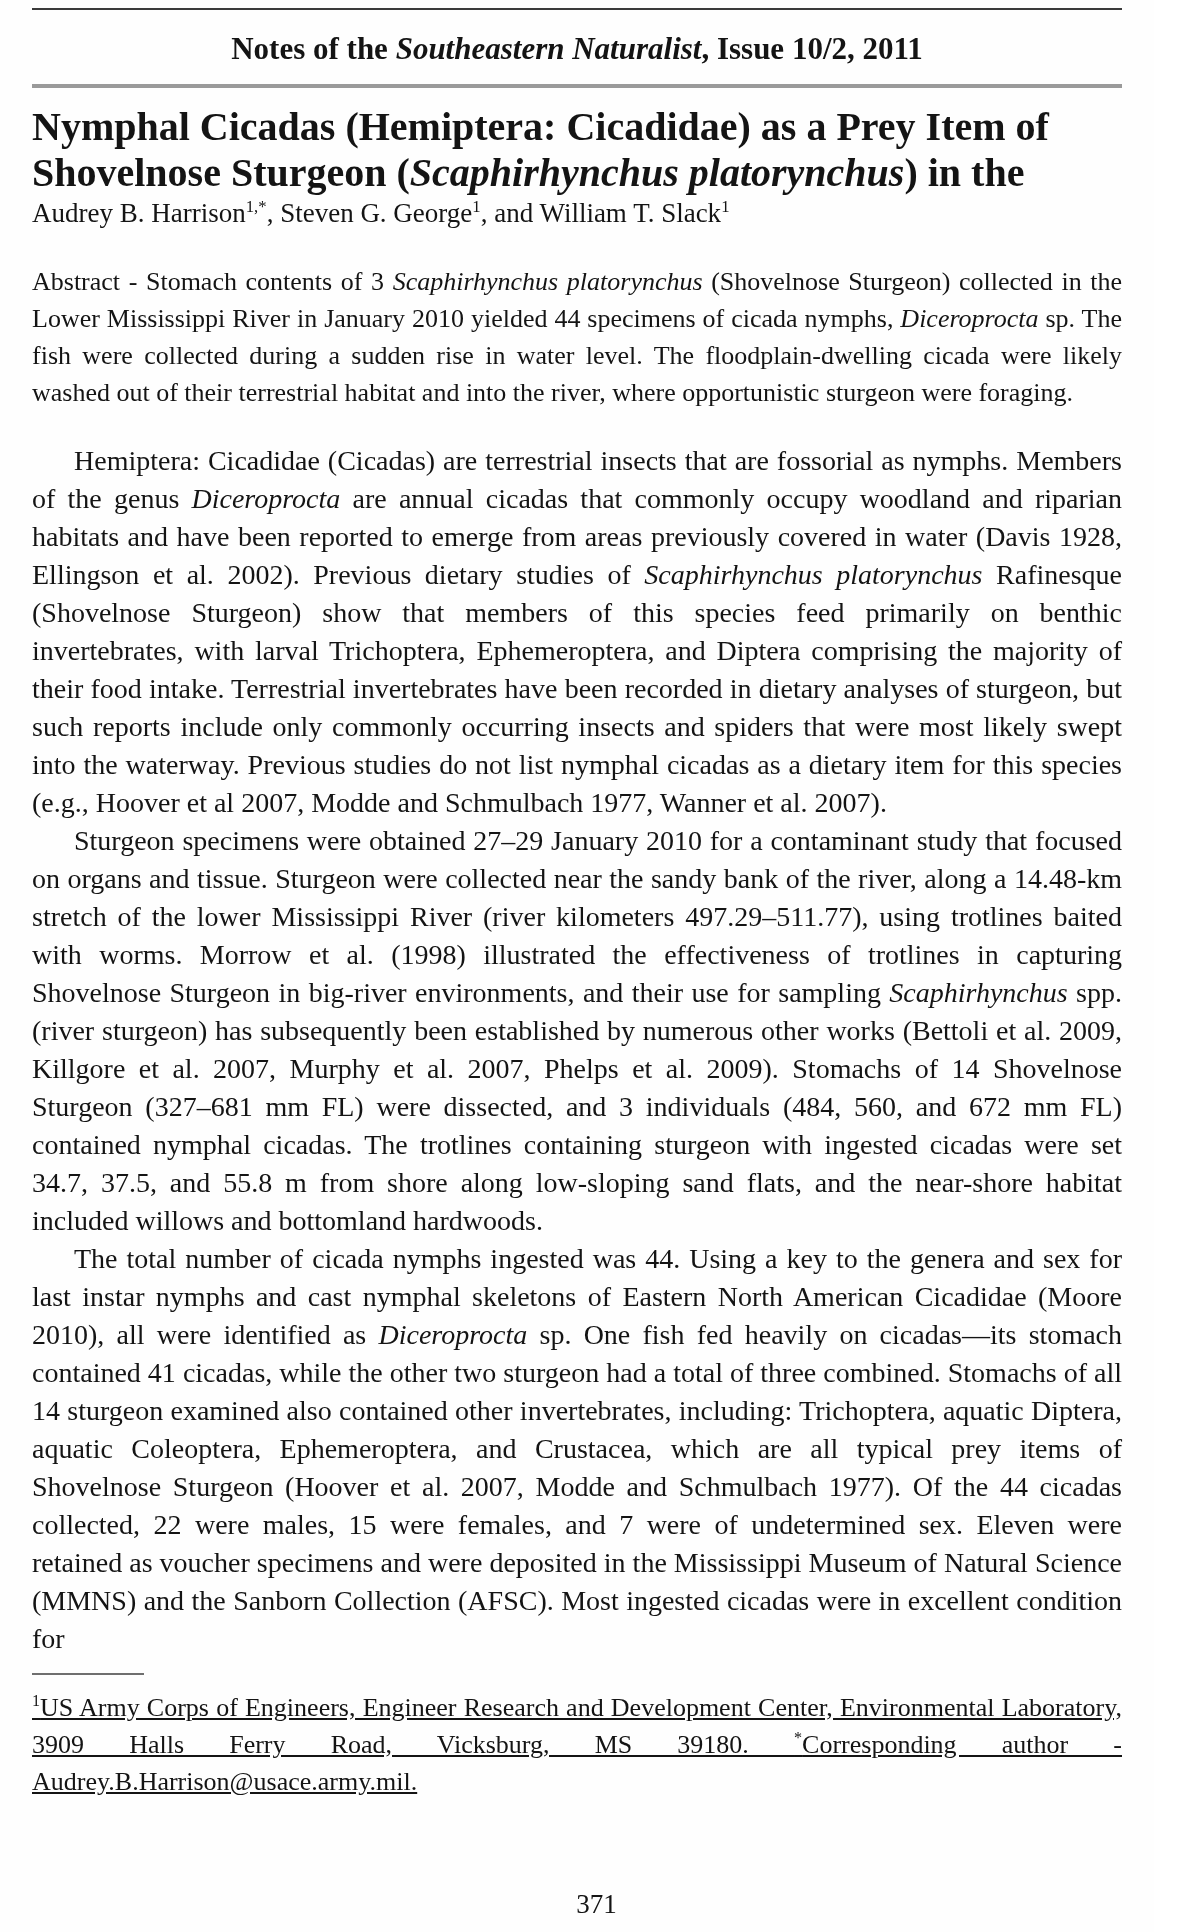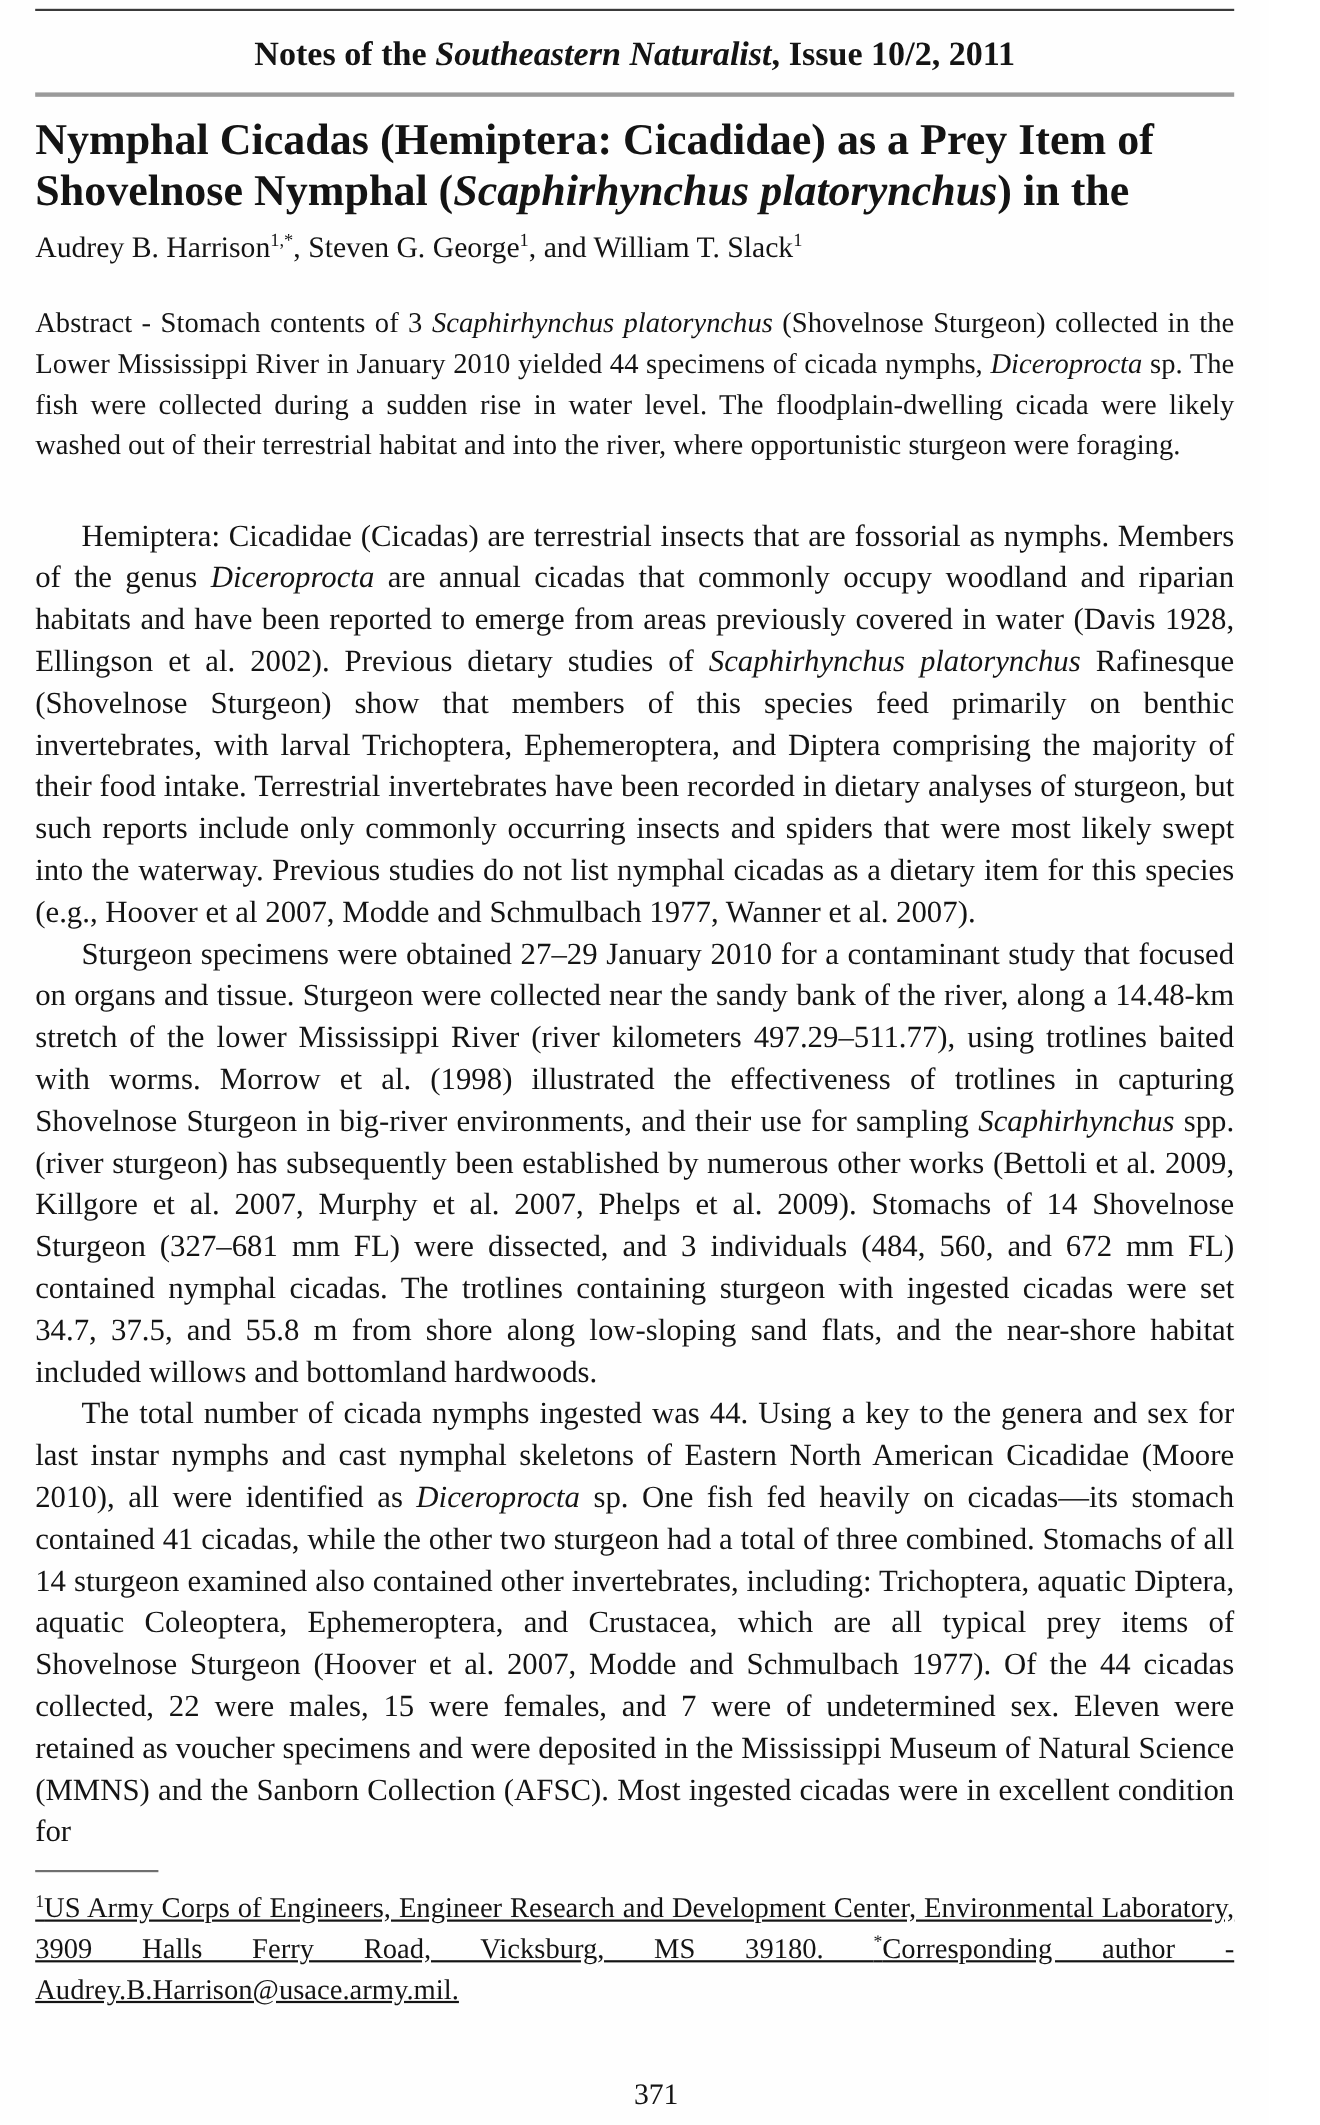--- a/index.html
+++ b/index.html
@@ -24,32 +24,32 @@
     line-height: 40px;
   }
   .rule-header { margin-top: 15px; height: 4px; background: #9a9a9a; }
   .article-title {
     margin: 16px 0 0 0;
     font-size: 40px;
     font-weight: bold;
     line-height: 46px;
   }
   .authors {
-    margin-top: 12px;
+    margin-top: 0;
     font-size: 27px;
     line-height: 34px;
   }
   .abstract {
     margin-top: 33px;
     font-size: 26px;
     line-height: 37px;
     text-align: justify;
   }
   .body-text {
-    margin-top: 46px;
+    margin-top: 31px;
     font-size: 28px;
     line-height: 38px;
     text-align: justify;
   }
   .body-text p { margin: 0; text-indent: 42px; }
   .rule-footnote { margin-top: 15px; width: 112px; height: 2px; background: #6f6f6f; }
   .footnote {
     margin-top: 14px;
     font-size: 26px;
     line-height: 37px;
@@ -71,21 +71,21 @@
 <body>
 
 <div class="page">
 
   <div class="rule rule-top"></div>
 
   <div class="journal-header"><span>Notes of the </span><span class="it">Southeastern Naturalist</span><span>, Issue 10/2, 2011</span></div>
 
   <div class="rule rule-header"></div>
 
-  <h1 class="article-title"><span>Nymphal Cicadas (Hemiptera: Cicadidae) as a Prey Item of</span><br><span>Shovelnose Nymphal (</span><span class="it">Scaphirhynchus platorynchus</span><span>) in the</span><br></h1>
+  <h1 class="article-title"><span>Nymphal Cicadas (Hemiptera: Cicadidae) as a Prey Item of</span><br><span>Shovelnose Sturgeon (</span><span class="it">Scaphirhynchus platorynchus</span><span>) in the</span><br></h1>
 
   <div class="authors"><span>Audrey B. Harrison</span><sup>1,*</sup><span>, Steven G. George</span><sup>1</sup><span>, and William T. Slack</span><sup>1</sup></div>
 
   <div class="abstract"><span class="bd">Abstract</span><span> - Stomach contents of 3 </span><span class="it">Scaphirhynchus platorynchus</span><span> (Shovelnose Sturgeon) collected in the Lower Mississippi River in January 2010 yielded 44 specimens of cicada nymphs, </span><span class="it">Diceroprocta</span><span> sp. The fish were collected during a sudden rise in water level. The floodplain-dwelling cicada were likely washed out of their terrestrial habitat and into the river, where opportunistic sturgeon were foraging.</span></div>
 
   <div class="body-text">
     <p><span>Hemiptera: Cicadidae (Cicadas) are terrestrial insects that are fossorial as nymphs. Members of the genus </span><span class="it">Diceroprocta</span><span> are annual cicadas that commonly occupy woodland and riparian habitats and have been reported to emerge from areas previously covered in water (Davis 1928, Ellingson et al. 2002). Previous dietary studies of </span><span class="it">Scaphirhynchus platorynchus</span><span> Rafinesque (Shovelnose Sturgeon) show that members of this species feed primarily on benthic invertebrates, with larval Trichoptera, Ephemeroptera, and Diptera comprising the majority of their food intake. Terrestrial invertebrates have been recorded in dietary analyses of sturgeon, but such reports include only commonly occurring insects and spiders that were most likely swept into the waterway. Previous studies do not list nymphal cicadas as a dietary item for this species (e.g., Hoover et al 2007, Modde and Schmulbach 1977, Wanner et al. 2007).</span></p>
     <p><span>Sturgeon specimens were obtained 27–29 January 2010 for a contaminant study that focused on organs and tissue. Sturgeon were collected near the sandy bank of the river, along a 14.48-km stretch of the lower Mississippi River (river kilometers 497.29–511.77), using trotlines baited with worms. Morrow et al. (1998) illustrated the effectiveness of trotlines in capturing Shovelnose Sturgeon in big-river environments, and their use for sampling </span><span class="it">Scaphirhynchus</span><span> spp. (river sturgeon) has subsequently been established by numerous other works (Bettoli et al. 2009, Killgore et al. 2007, Murphy et al. 2007, Phelps et al. 2009). Stomachs of 14 Shovelnose Sturgeon (327–681 mm FL) were dissected, and 3 individuals (484, 560, and 672 mm FL) contained nymphal cicadas. The trotlines containing sturgeon with ingested cicadas were set 34.7, 37.5, and 55.8 m from shore along low-sloping sand flats, and the near-shore habitat included willows and bottomland hardwoods.</span></p>
     <p><span>The total number of cicada nymphs ingested was 44. Using a key to the genera and sex for last instar nymphs and cast nymphal skeletons of Eastern North American Cicadidae (Moore 2010), all were identified as </span><span class="it">Diceroprocta</span><span> sp. One fish fed heavily on cicadas—its stomach contained 41 cicadas, while the other two sturgeon had a total of three combined. Stomachs of all 14 sturgeon examined also contained other invertebrates, including: Trichoptera, aquatic Diptera, aquatic Coleoptera, Ephemeroptera, and Crustacea, which are all typical prey items of Shovelnose Sturgeon (Hoover et al. 2007, Modde and Schmulbach 1977). Of the 44 cicadas collected, 22 were males, 15 were females, and 7 were of undetermined sex. Eleven were retained as voucher specimens and were deposited in the Mississippi Museum of Natural Science (MMNS) and the Sanborn Collection (AFSC). Most ingested cicadas were in excellent condition for</span></p>
   </div>

